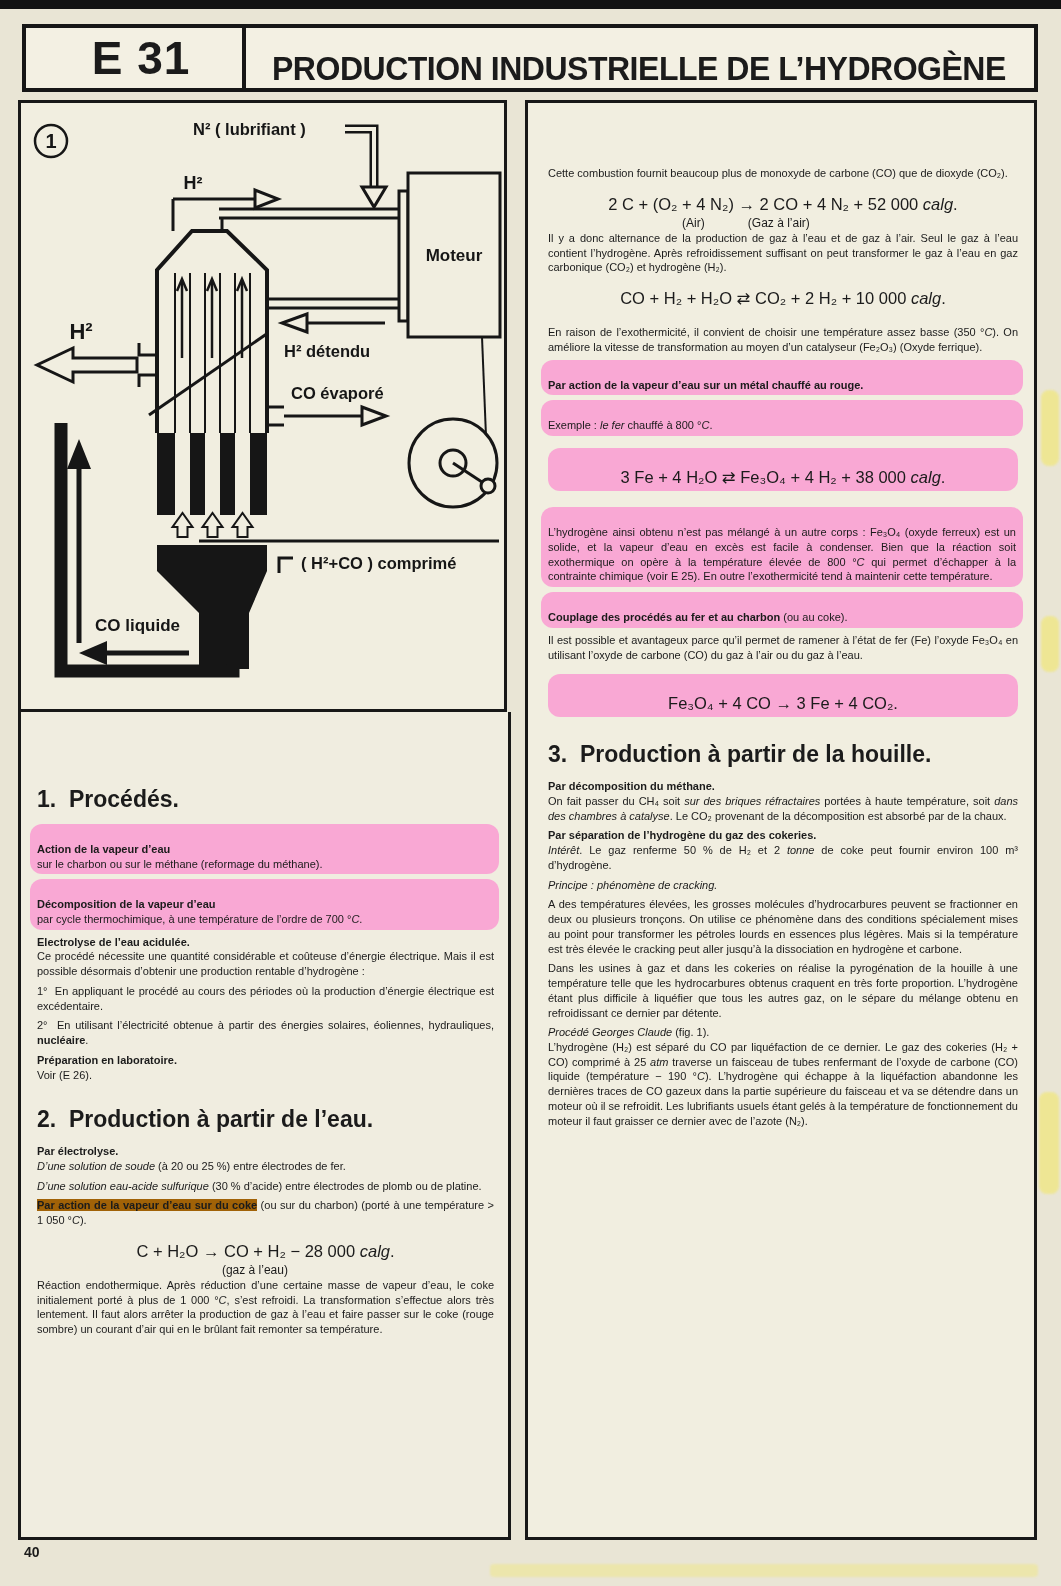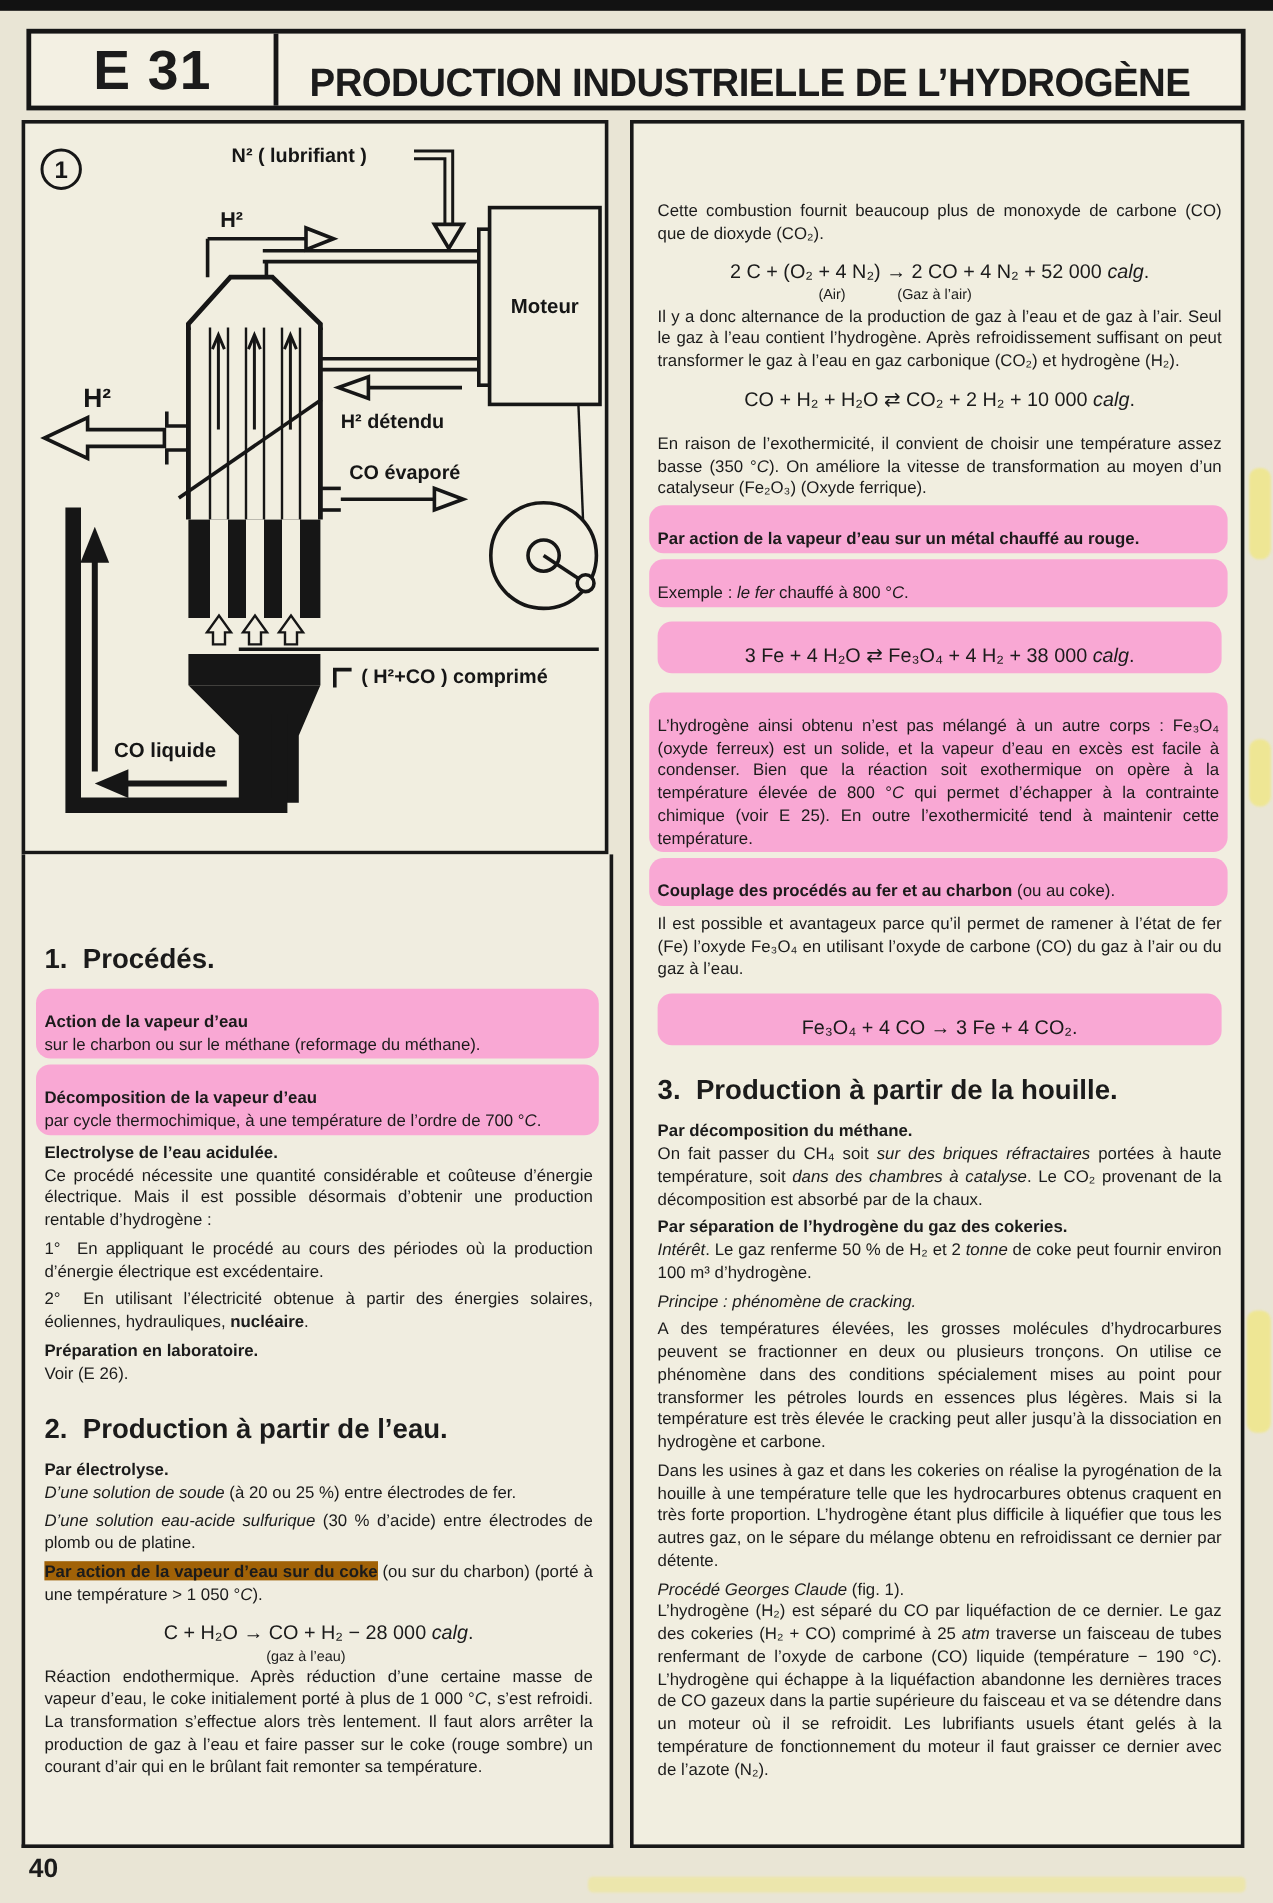--- a/index.html
+++ b/index.html
@@ -9,21 +9,21 @@
     background: #e9e5d5;
     font-family: "Liberation Sans","DejaVu Sans",sans-serif;
     color: #1b1b1b;
     overflow: hidden;
   }
   .top-strip { position:absolute; left:0; top:0; width:100%; height:9px; background:#121212; }
 
   
   .header {
     position:absolute; left:22px; top:24px; width:1016px; height:68px;
-    border:4px solid #161616; background:#f3f0e3; display:flex; align-items:stretch;
+    border:4px solid #161616; background:#f3f0e3; display:flex; align-items:stretch;padding-left:14px;
   }
   .code-cell {
     width:206px; border-right:4px solid #161616; display:flex; align-items:center; justify-content:center;
     font-size:46px; font-weight:bold; letter-spacing:1px;
   }
   .title-cell { flex:1; display:flex; align-items:flex-end; padding-left:26px; overflow:hidden; }
   .title-cell span {
     font-size:33px; font-weight:bold; letter-spacing:-0.5px; white-space:nowrap;
     display:inline-block; transform:scaleX(.97); transform-origin:left center;
   }
@@ -38,31 +38,31 @@
     border:3px solid #181818; border-top:none; background:#f0ede0;
     padding:50px 14px 0 16px; overflow:hidden;
   }
   .right-box {
     position:absolute; left:525px; top:100px; width:512px; height:1440px;
     border:3px solid #181818; background:#f1eee0;
     padding:58px 16px 0 20px; overflow:hidden;
   }
 
   
-  .blk { white-space:pre-wrap; text-align:justify; font-size:14px; line-height:1.34; margin:5px 0; }
+  .blk { white-space:pre-wrap; text-align:justify; font-size:11px; line-height:1.34; margin:5px 0; }
   .blk.h1 { font-size:23px; font-weight:bold; text-align:left; margin:22px 0 9px; white-space:pre; }
   .blk.eq { text-align:center; margin:12px 0 16px; font-size:16.5px; white-space:normal; }
   .b { font-weight:bold; }
   .i { font-style:italic; }
   .hl { background:#a16207; box-decoration-break:clone; }
   .hl-block { background:#f9a8d4; padding:18px 7px 3px; margin-left:-7px; margin-right:-5px;border-radius:12px; }
   .stack { display:inline-block; position:relative; text-align:center; }
   .stack-under { position:absolute; top:99%; left:50%; transform:translateX(-50%); font-size:12px; font-style:normal; font-weight:normal; white-space:nowrap; }
 
-  .page-number { position:absolute; left:24px; top:1544px; font-size:22px; font-weight:bold; }
+  .page-number { position:absolute; left:24px; top:1544px; font-size:14px; font-weight:bold; }
 
   
   .streak { position:absolute; background:#f0e784; opacity:.8; border-radius:8px; filter:blur(1px); }
   .s1 { left:1041px; top:390px;  width:18px; height:76px; }
   .s2 { left:1041px; top:616px;  width:18px; height:56px; }
   .s3 { left:1039px; top:1092px; width:20px; height:102px; }
   .s4 { left:490px;  top:1564px; width:548px; height:13px; opacity:.5; border-radius:4px; }
 
   svg text { font-family:"Liberation Sans","DejaVu Sans",sans-serif; fill:#161616; }
 </style>

